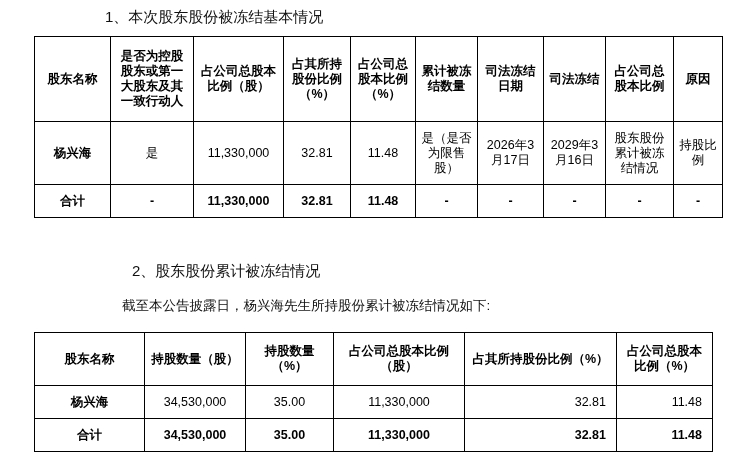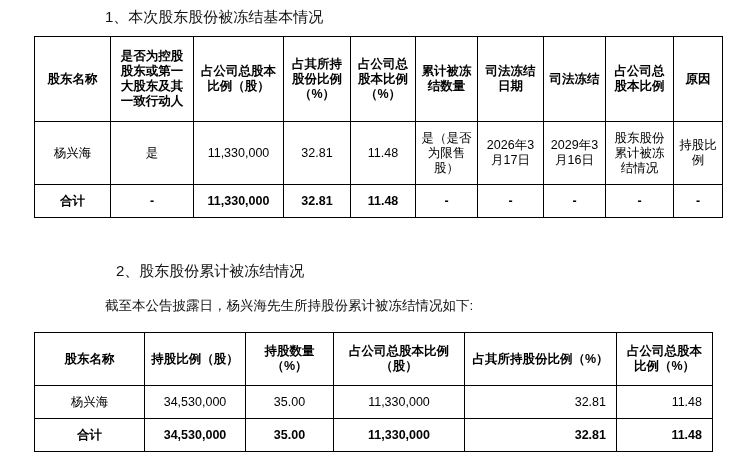--- a/index.html
+++ b/index.html
@@ -18,22 +18,22 @@
     position: relative;
     width: 746px;
     height: 459px;
   }
   .heading {
     font-size: 15px;
     line-height: 18px;
     color: #111;
   }
   #h1 { position: absolute; left: 105px; top: 8px; }
-  #h2 { position: absolute; left: 116px; top: 262px; }
-  #p1 { position: absolute; left: 105px; top: 297px; font-size: 13.5px; }
+  #h2 { position: absolute; left: 132px; top: 262px; }
+  #p1 { position: absolute; left: 122px; top: 297px; font-size: 13.5px; }
 
   table {
     border-collapse: collapse;
     table-layout: fixed;
     font-size: 12.5px;
   }
   table td, table th {
     border: 1px solid #000000;
     padding: 3px 4px;
     vertical-align: middle;
@@ -53,21 +53,21 @@
     font-size: 12.5px;
   }
   .t1 .datarow td {
     height: 56px;
   }
   .t1 .totalrow td {
     height: 26px;
     font-weight: bold;
   }
   .t1 .datarow td.name, .t2 .datarow td.name {
-    font-weight: normal;
+    font-weight: bold;
   }
 
   .t2 {
     position: absolute;
     left: 34px;
     top: 332px;
     width: 678px;
   }
   .t2 th {
     font-weight: bold;
@@ -158,21 +158,21 @@
       <col style="width:110px">
       <col style="width:101px">
       <col style="width:88px">
       <col style="width:131px">
       <col style="width:152px">
       <col style="width:96px">
     </colgroup>
     <thead>
       <tr>
         <th>股东名称</th>
-        <th>持股比例（股）</th>
+        <th>持股数量（股）</th>
         <th>持股数量（%）</th>
         <th>占公司总股本比例（股）</th>
         <th>占其所持股份比例（%）</th>
         <th>占公司总股本比例（%）</th>
       </tr>
     </thead>
     <tbody>
       <tr class="datarow">
         <td class="name numc">杨兴海</td>
         <td class="numc">34,530,000</td>

